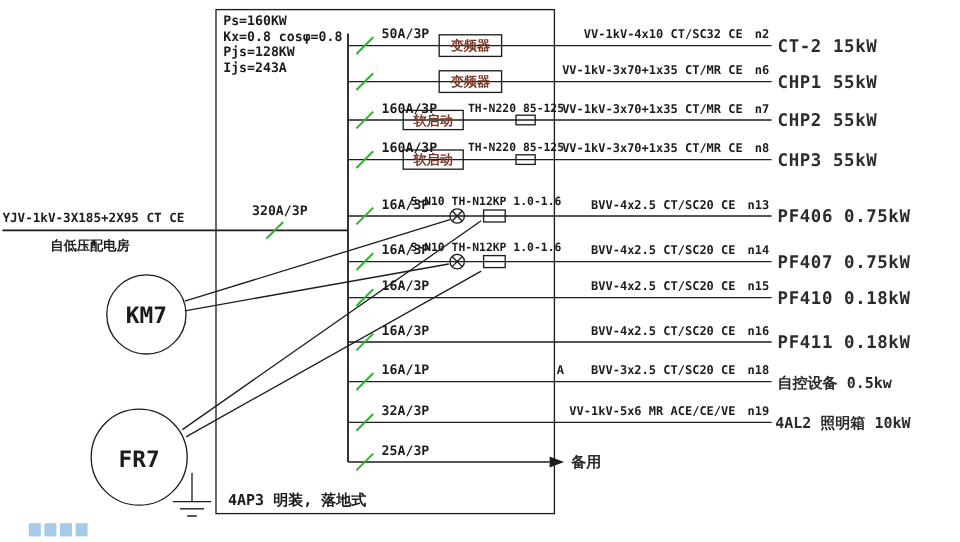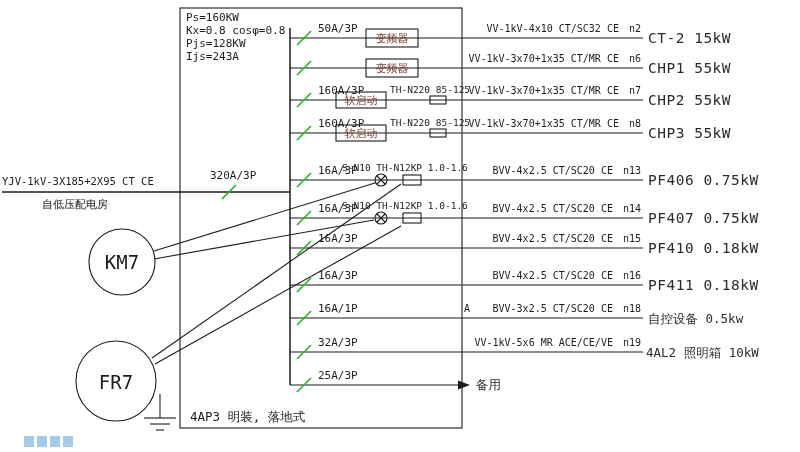--- a/index.html
+++ b/index.html
@@ -1,16 +1,16 @@
 <!DOCTYPE html>
 <html><head>
 <meta charset="utf-8">
 <style>
   html,body{margin:0;padding:0;background:#ffffff;}
-  .stage{position:relative;width:800px;height:452px;background:#fff;overflow:hidden;}
+  .stage{position:relative;width:800px;height:452px;background:#fff;overflow:hidden;font-weight:bold;}
   svg{display:block;}
   svg text{font-family:"DejaVu Sans Mono","Liberation Mono",monospace;fill:#1c1c1c;}
   .t11{font-size:11px}
   .t105{font-size:10.5px}
   .t10{font-size:10px}
   .t95{font-size:9.5px}
   .t125{font-size:12.5px}
   .end{text-anchor:end}
   .dev{font-size:11px;fill:#7a3b2a;text-anchor:middle}
   .load{font-size:14.5px;fill:#2b2b2b;letter-spacing:.5px}

